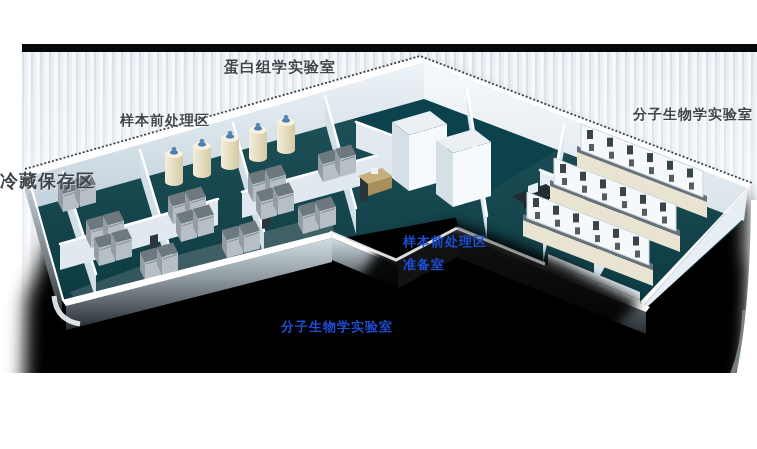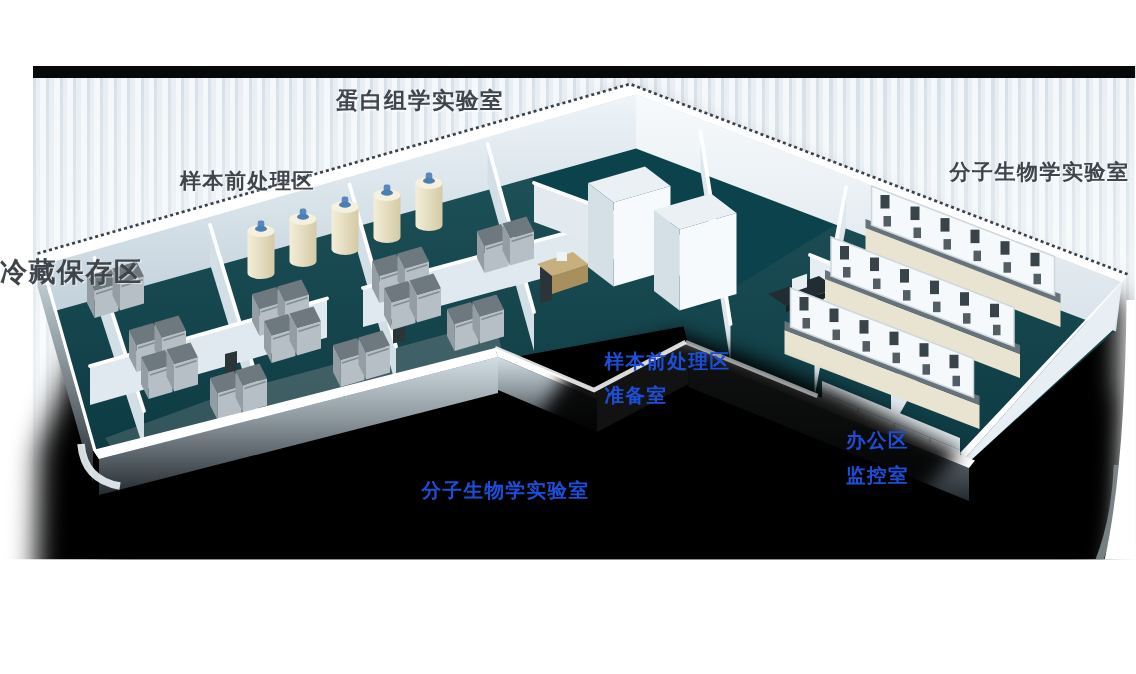--- a/index.html
+++ b/index.html
@@ -250,20 +250,16 @@
 
   <div class="lbl lbl-dark" style="left:0px;top:169px;font-size:18px;">冷藏保存区</div>
 
   <div class="lbl lbl-dark" style="left:633px;top:106px;font-size:14px;">分子生物学实验室</div>
 
   <div class="lbl lbl-light lbl-2line" style="left:403px;top:230px;font-size:13px;">
     <span>样本前处理区</span>
     <span>准备室</span>
   </div>
 
-  <div class="lbl lbl-light lbl-2line" style="left:564px;top:283px;font-size:13px;">
-    <span>办公区</span>
-    <span>监控室</span>
-  </div>
 
   <div class="lbl lbl-light" style="left:281px;top:318px;font-size:13px;">分子生物学实验室</div>
 
 </div>
 
 </body></html>

